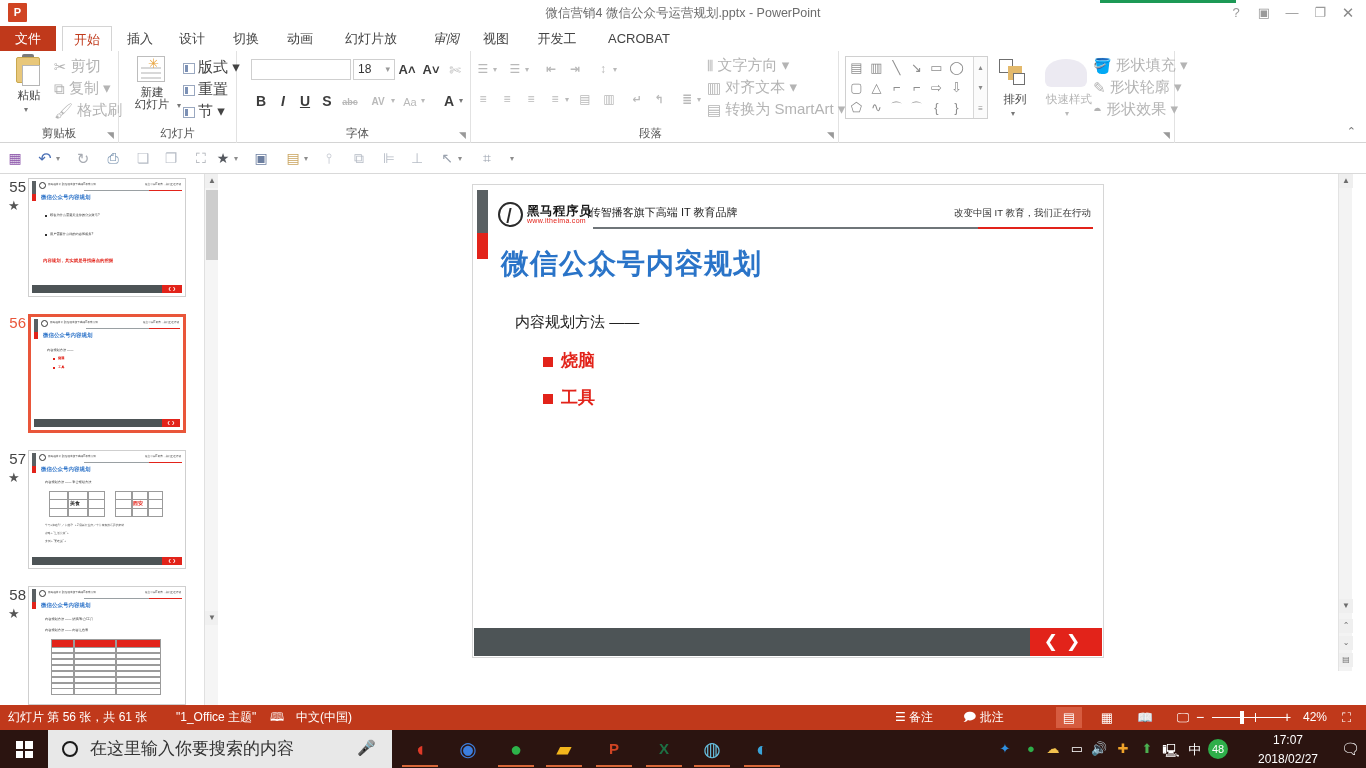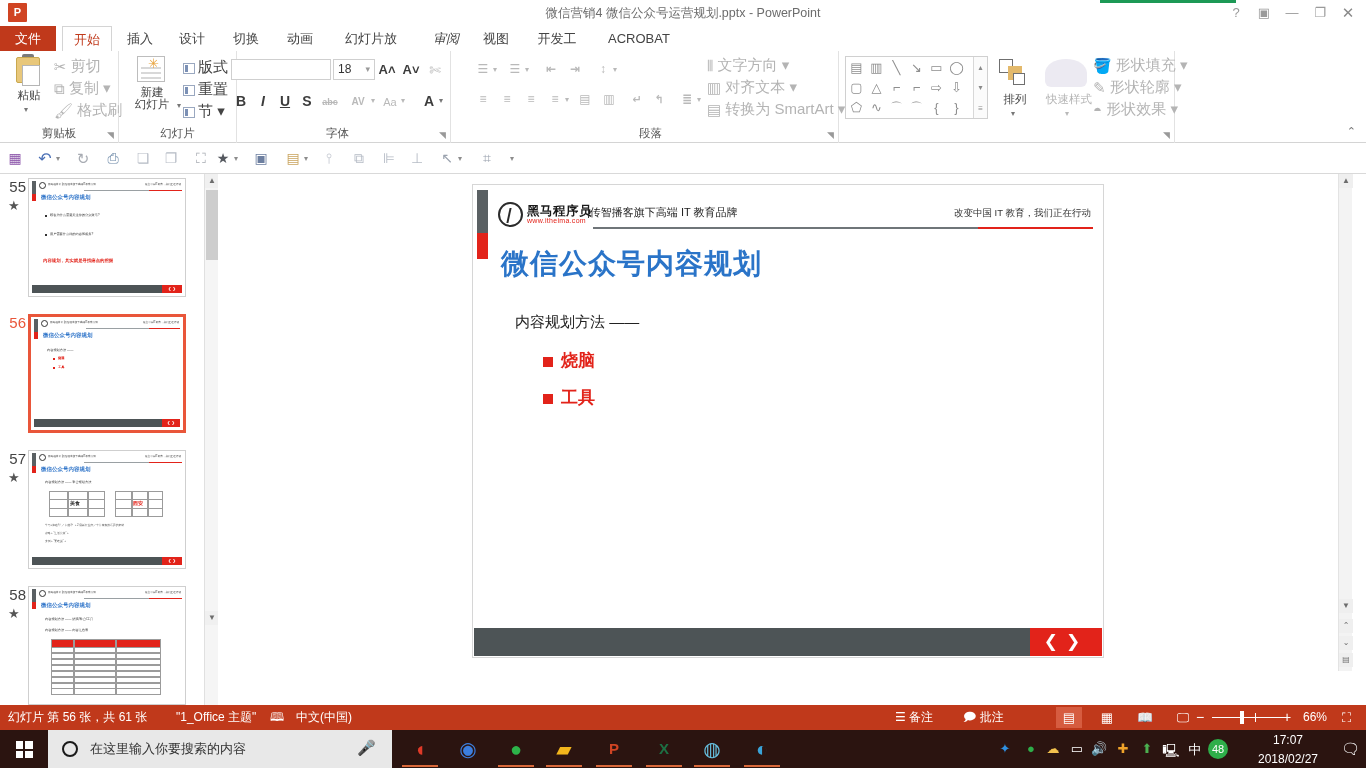--- a/index.html
+++ b/index.html
@@ -290,21 +290,21 @@
   .search-box {
     position: absolute; left: 48px; top: 0; width: 344px; height: 38px;
     background: #e8e8e8;
   }
   .search-circle {
     position: absolute; left: 14px; top: 11px; width: 16px; height: 16px;
     border: 2px solid #1a1a1a; border-radius: 50%;
   }
   .search-text {
     position: absolute; left: 42px; top: 0; height: 38px; line-height: 38px;
-    font-size: 13px; color: #333;
+    font-size: 17px; color: #333;
   }
   .mic-ic { position: absolute; right: 16px; top: 9px; font-size: 15px; color: #333; }
   .tb-app {
     position: absolute; top: 0; width: 48px; height: 38px;
     text-align: center; line-height: 38px; font-size: 20px;
   }
   .tb-app.running:after {
     content:''; position:absolute; left:6px; bottom:1px; width:36px; height:2px; background:#d8683a;
   }
   .tray-ic {
@@ -379,21 +379,21 @@
         <span>新建</span><br>
         <span>幻灯片</span>
       </div>
       <div style="position:absolute;left:58px;top:50px;font-size:8px;color:#777;">▾</div>
       <div class="sm-item enabled" style="left:64px;top:9px;"><span class="mini-sq"></span><span>版式</span> ▾</div>
       <div class="sm-item enabled" style="left:64px;top:31px;"><span class="mini-sq"></span><span>重置</span></div>
       <div class="sm-item enabled" style="left:64px;top:53px;"><span class="mini-sq"></span><span>节</span> ▾</div>
       <div class="rgroup-label">幻灯片</div>
     </div>
 
-    <div class="rgroup" style="left:225px;width:226px;">
+    <div class="rgroup" style="left:245px;width:226px;">
       <div class="fontbox" style="left:6px;top:8px;width:100px;height:21px;"></div>
       <div class="fontbox" style="left:108px;top:8px;width:42px;height:21px;"><span>18</span><span class="carat">▾</span></div>
       <div class="fmt-btn on" style="left:152px;top:9px;font-size:13px;">A˄</div>
       <div class="fmt-btn on" style="left:176px;top:9px;font-size:13px;">A˅</div>
       <div class="fmt-btn" style="left:200px;top:9px;">✄</div>
       <div class="fmt-btn on" style="left:6px;top:40px;">B</div>
       <div class="fmt-btn on" style="left:28px;top:40px;font-style:italic;">I</div>
       <div class="fmt-btn on" style="left:50px;top:40px;text-decoration:underline;">U</div>
       <div class="fmt-btn on" style="left:72px;top:40px;">S</div>
       <div class="fmt-btn" style="left:92px;top:41px;font-size:9px;width:26px;text-decoration:line-through;">abc</div>
@@ -663,21 +663,21 @@
     <div class="sb-view active" style="left:1056px;">▤</div>
     <div class="sb-view" style="left:1094px;">▦</div>
     <div class="sb-view" style="left:1132px;">📖</div>
     <div class="sb-view" style="left:1170px;">🖵</div>
 
     <div class="sb-item" style="left:1196px;font-size:14px;">−</div>
     <div class="zoom-track" style="left:1212px;width:78px;"></div>
     <div class="zoom-handle" style="left:1240px;"></div>
     <div class="zoom-tick" style="left:1255px;"></div>
     <div class="sb-item" style="left:1283px;font-size:14px;">+</div>
-    <div class="sb-item" style="left:1303px;">66%</div>
+    <div class="sb-item" style="left:1303px;">42%</div>
     <div class="sb-item" style="left:1342px;font-size:13px;">⛶</div>
   </div>
 
   <div class="taskbar">
     <div class="start-btn">
       <span class="win-glyph">
         <i style="left:0;top:0;"></i><i style="right:0;top:0;"></i><i style="left:0;bottom:0;"></i><i style="right:0;bottom:0;"></i>
       </span>
     </div>
     <div class="search-box">

